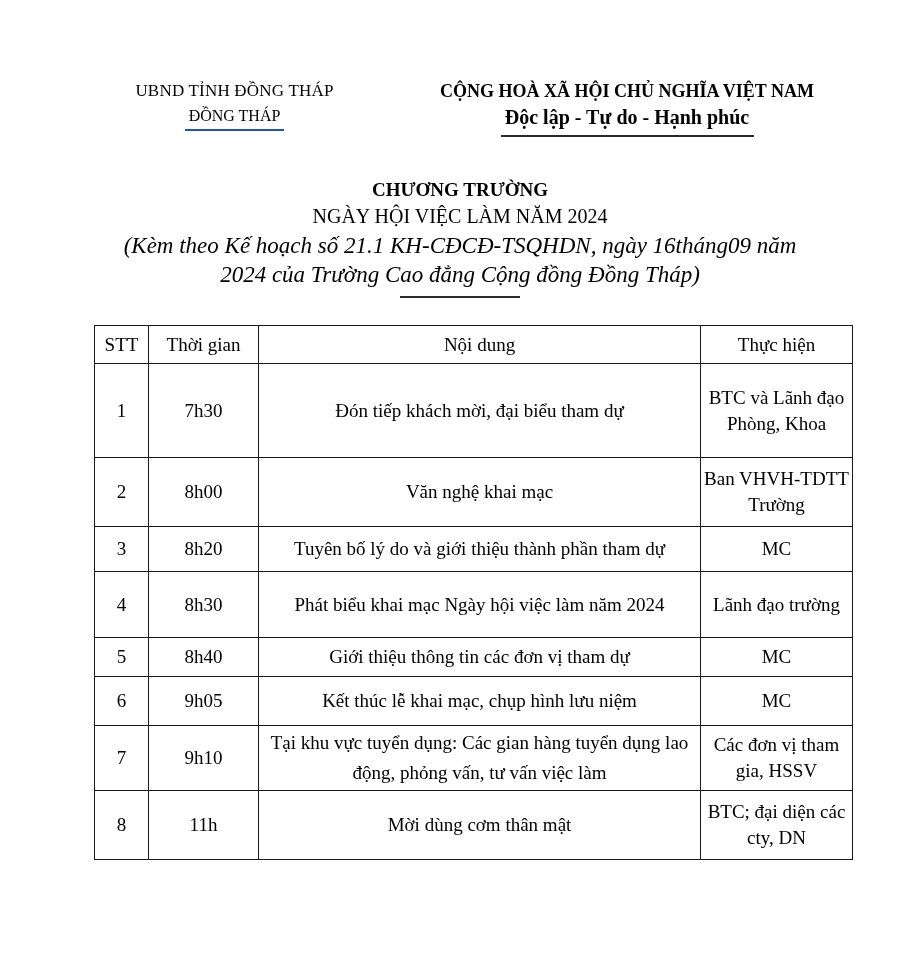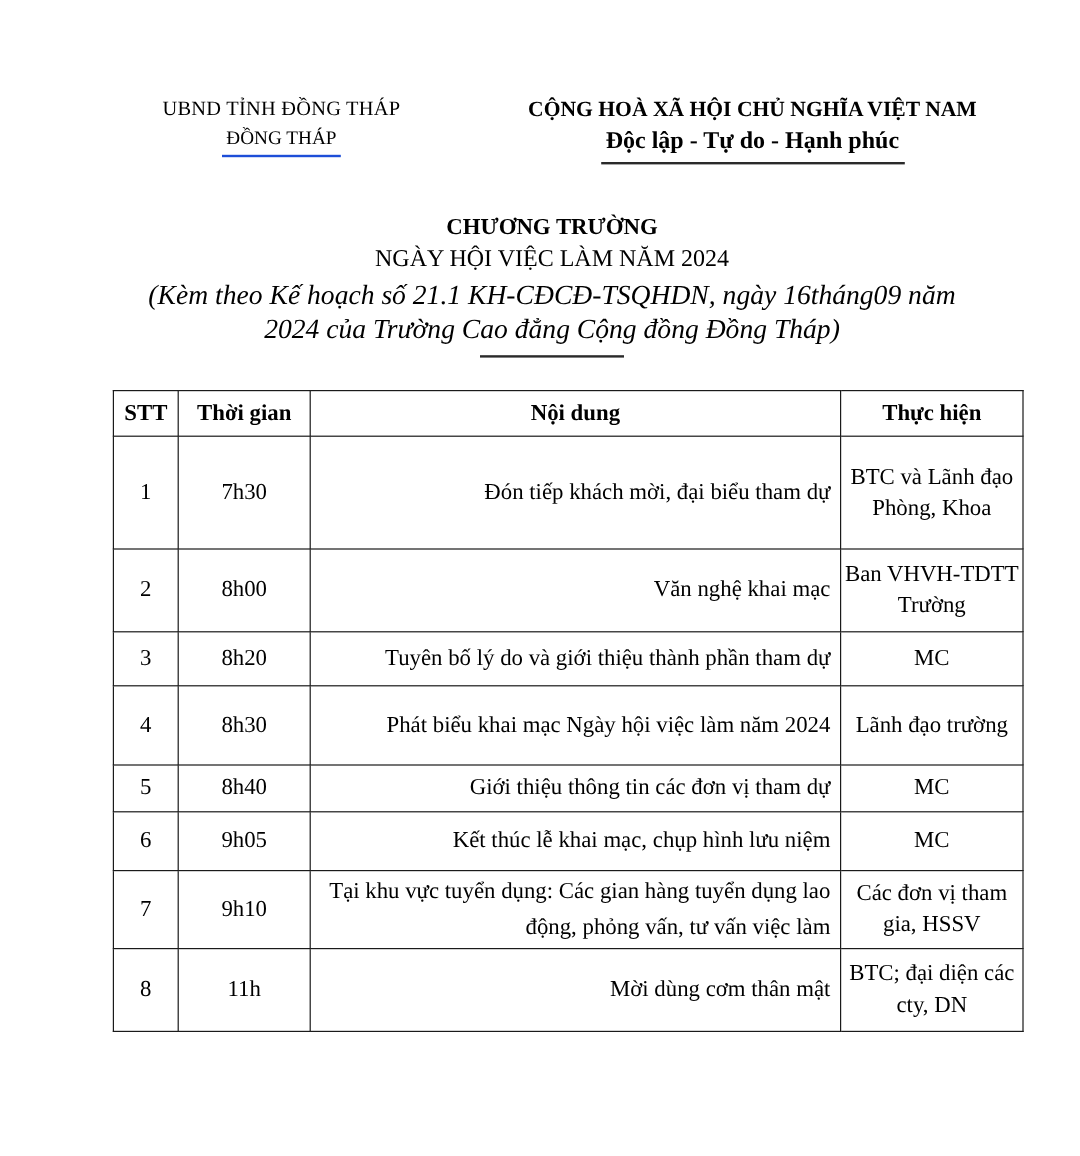--- a/index.html
+++ b/index.html
@@ -98,29 +98,29 @@
     margin: 27px 0 0 94px;
     font-size: 19px;
   }
   table.program th,
   table.program td {
     border: 1.5px solid #1a1a1a;
     vertical-align: middle;
     background: #ffffff;
   }
   table.program th {
-    font-weight: bold;
+    font-weight: normal;
     padding: 2px 4px;
   }
   td.c-stt, td.c-time {
     text-align: center;
     padding: 2px 4px;
   }
   td.c-content {
-    text-align: right;
+    text-align: center;
     padding: 2px 8px;
     line-height: 30px;
   }
   td.c-exec {
     text-align: center;
     padding: 2px 0;
     line-height: 26px;
   }
   tr.h38 { height: 38px; }
   tr.h94 { height: 94px; }

